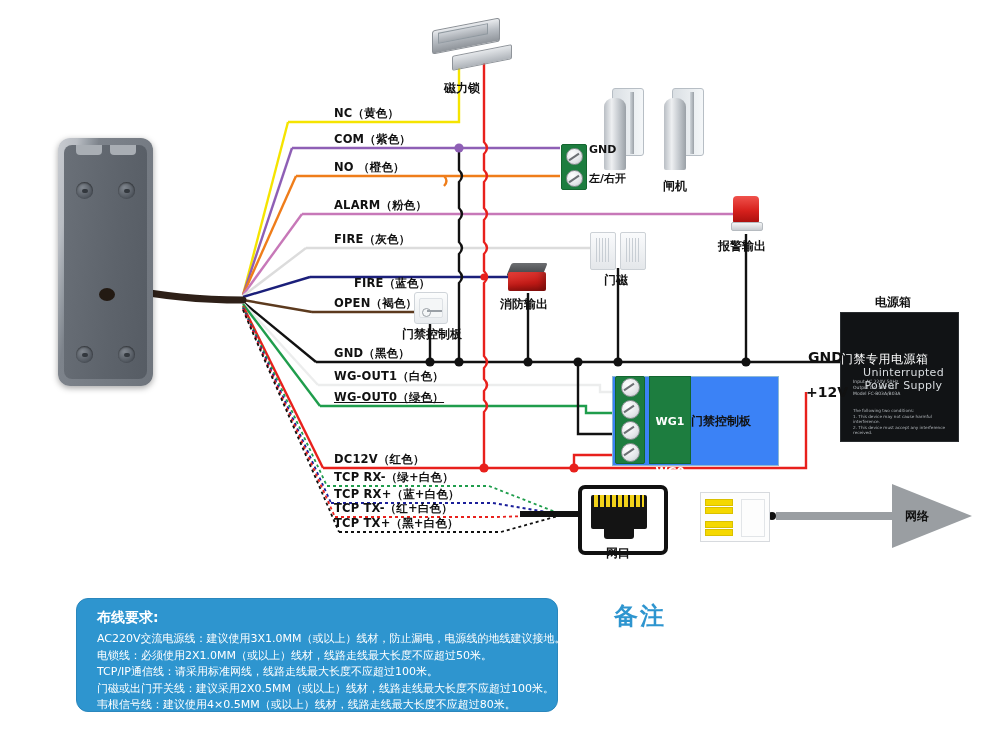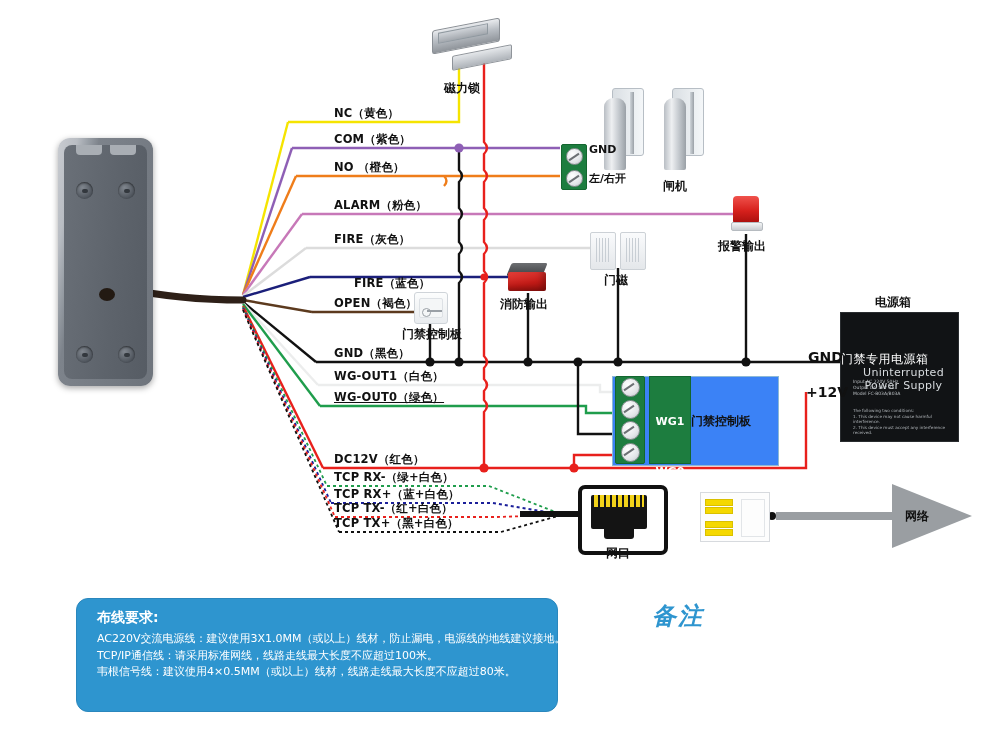--- a/index.html
+++ b/index.html
@@ -135,21 +135,21 @@
   .plug-inner{position:absolute;left:40px;top:6px;width:22px;height:36px;border:1.5px solid #e2e5e8;}
   .plug-wire{position:absolute;left:4px;width:26px;height:5px;background:#f5d800;border:1px solid #d9c000;}
 
   
   .req-box{position:absolute;left:76px;top:598px;width:480px;height:112px;
       background:#2e95cf;border-radius:12px;border:1px solid #2a87bd;}
   .req-title{position:absolute;left:20px;top:10px;color:#ffffff;font-size:14px;font-weight:700;}
   .req-list{position:absolute;left:20px;top:32px;width:448px;}
   .req-list div{color:#ffffff;font-size:11px;line-height:16.5px;white-space:nowrap;}
 
-  .note-box{position:absolute;left:652px;top:600px;width:330px;font-style:italic;}
+  .note-box{position:absolute;left:614px;top:600px;width:330px;}
   .note-title{color:#2e95cf;font-size:24px;font-weight:700;letter-spacing:2px;margin-bottom:4px;}
   .note-item{margin-bottom:9px;font-size:8.5px;line-height:13px;color:#2b2b2b;}
   .note-key{color:#4aa3d8;}
 </style>
 </head>
 <body>
 
 <div id="stage">
 
   <svg id="diagram" viewBox="0 0 1000 742" xmlns="http://www.w3.org/2000/svg">
@@ -393,21 +393,23 @@
       <div class="wire-lbl" style="left: 334px; top: 470px;">TCP RX-（绿+白色）</div>
       <div class="wire-lbl" style="left: 334px; top: 487px;">TCP RX+（蓝+白色）</div>
       <div class="wire-lbl" style="left: 334px; top: 501px;">TCP TX-（红+白色）</div>
       <div class="wire-lbl" style="left: 334px; top: 516px;">TCP TX+（黑+白色）</div>
     </div>
 
   <div class="req-box">
     <div class="req-title">布线要求:</div>
     <div class="req-list">
       <div>AC220V交流电源线：建议使用3X1.0MM（或以上）线材，防止漏电，电源线的地线建议接地。</div>
+      <div>电锁线：必须使用2X1.0MM（或以上）线材，线路走线最大长度不应超过50米。</div>
       <div>TCP/IP通信线：请采用标准网线，线路走线最大长度不应超过100米。</div>
+      <div>门磁或出门开关线：建议采用2X0.5MM（或以上）线材，线路走线最大长度不应超过100米。</div>
       <div>韦根信号线：建议使用4×0.5MM（或以上）线材，线路走线最大长度不应超过80米。</div>
     </div>
   </div>
 
   <div class="note-box">
     <div class="note-title">备注</div>
   </div>
 
 </div>
 

